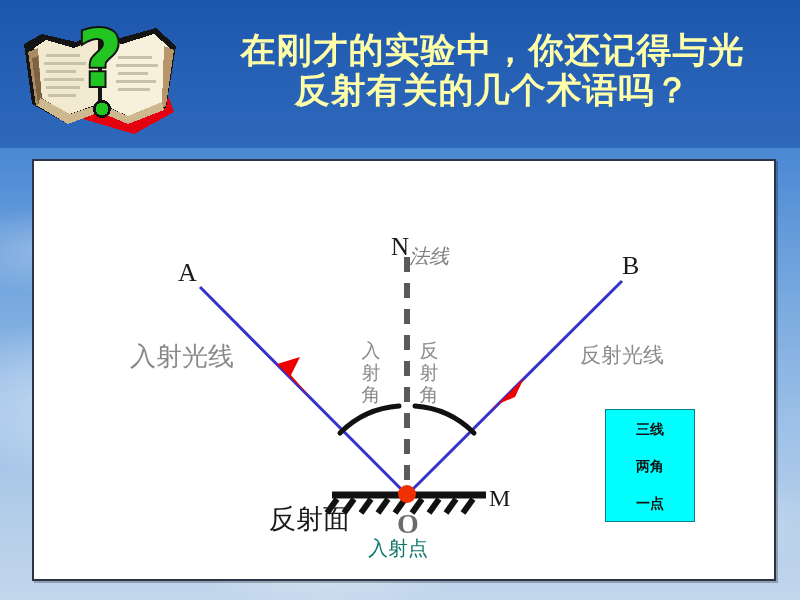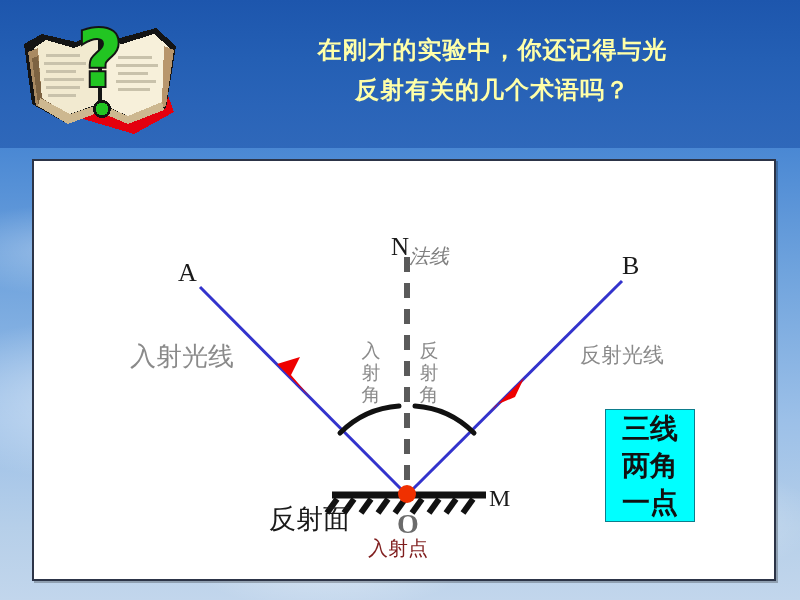--- a/index.html
+++ b/index.html
@@ -36,21 +36,21 @@
     background: linear-gradient(to bottom, #1d56ad 0%, #245fb4 40%, #2a64b8 72%, #2f68ba 100%);
   }
 
   #title-text {
     position: absolute;
     left: 205px;
     top: 30px;
     width: 575px;
     color: #ffffa8;
     font-family: "DejaVu Sans", sans-serif;
-    font-size: 24px;
+    font-size: 35px;
     font-weight: bold;
     line-height: 40px;
     letter-spacing: 1px;
     text-align: center;
     white-space: pre-line;
   }
 
   
   #book-icon {
     position: absolute;
@@ -96,21 +96,21 @@
   #label-A  { left: 144px; top: 97px;  font-size: 26px; color: #1a1a1a; }
   #label-B  { left: 588px; top: 90px;  font-size: 26px; color: #1a1a1a; }
   #label-N  { left: 357px; top: 72px;  font-size: 25px; color: #1a1a1a; }
   #label-M  { left: 455px; top: 324px; font-size: 24px; color: #1a1a1a; }
   #label-O  { left: 363px; top: 347px; font-size: 28px; color: #6b6b6b; font-weight: bold; }
 
   #label-normal     { left: 375px; top: 82px;  font-size: 20px; color: #808080; font-style: italic; }
   #label-in-ray     { left: 96px;  top: 178px; font-size: 26px; color: #8a8a8a; }
   #label-out-ray    { left: 546px; top: 180px; font-size: 21px; color: #8a8a8a; }
   #label-surface    { left: 235px; top: 340px; font-size: 27px; color: #1a1a1a; }
-  #label-inc-point  { left: 334px; top: 374px; font-size: 20px; color: #7f1d1d; }
+  #label-inc-point  { left: 334px; top: 374px; font-size: 20px; color: #0f766e; }
 
   .vert-lbl {
     position: absolute;
     font-family: "DejaVu Sans", sans-serif;
     font-size: 19px;
     color: #8a8a8a;
     line-height: 22px;
     text-align: center;
     width: 22px;
   }
@@ -127,21 +127,21 @@
     background: #00ffff;
     border: 1px solid #0d7d8c;
     box-sizing: border-box;
     display: flex;
     flex-direction: column;
     justify-content: space-around;
     align-items: center;
   }
   .term {
     font-family: "DejaVu Sans", sans-serif;
-    font-size: 28px;
+    font-size: 14px;
     font-weight: bold;
     color: #111111;
     line-height: 1;
   }
 </style>
 </head>
 <body>
 
 <div id="slide">
 

